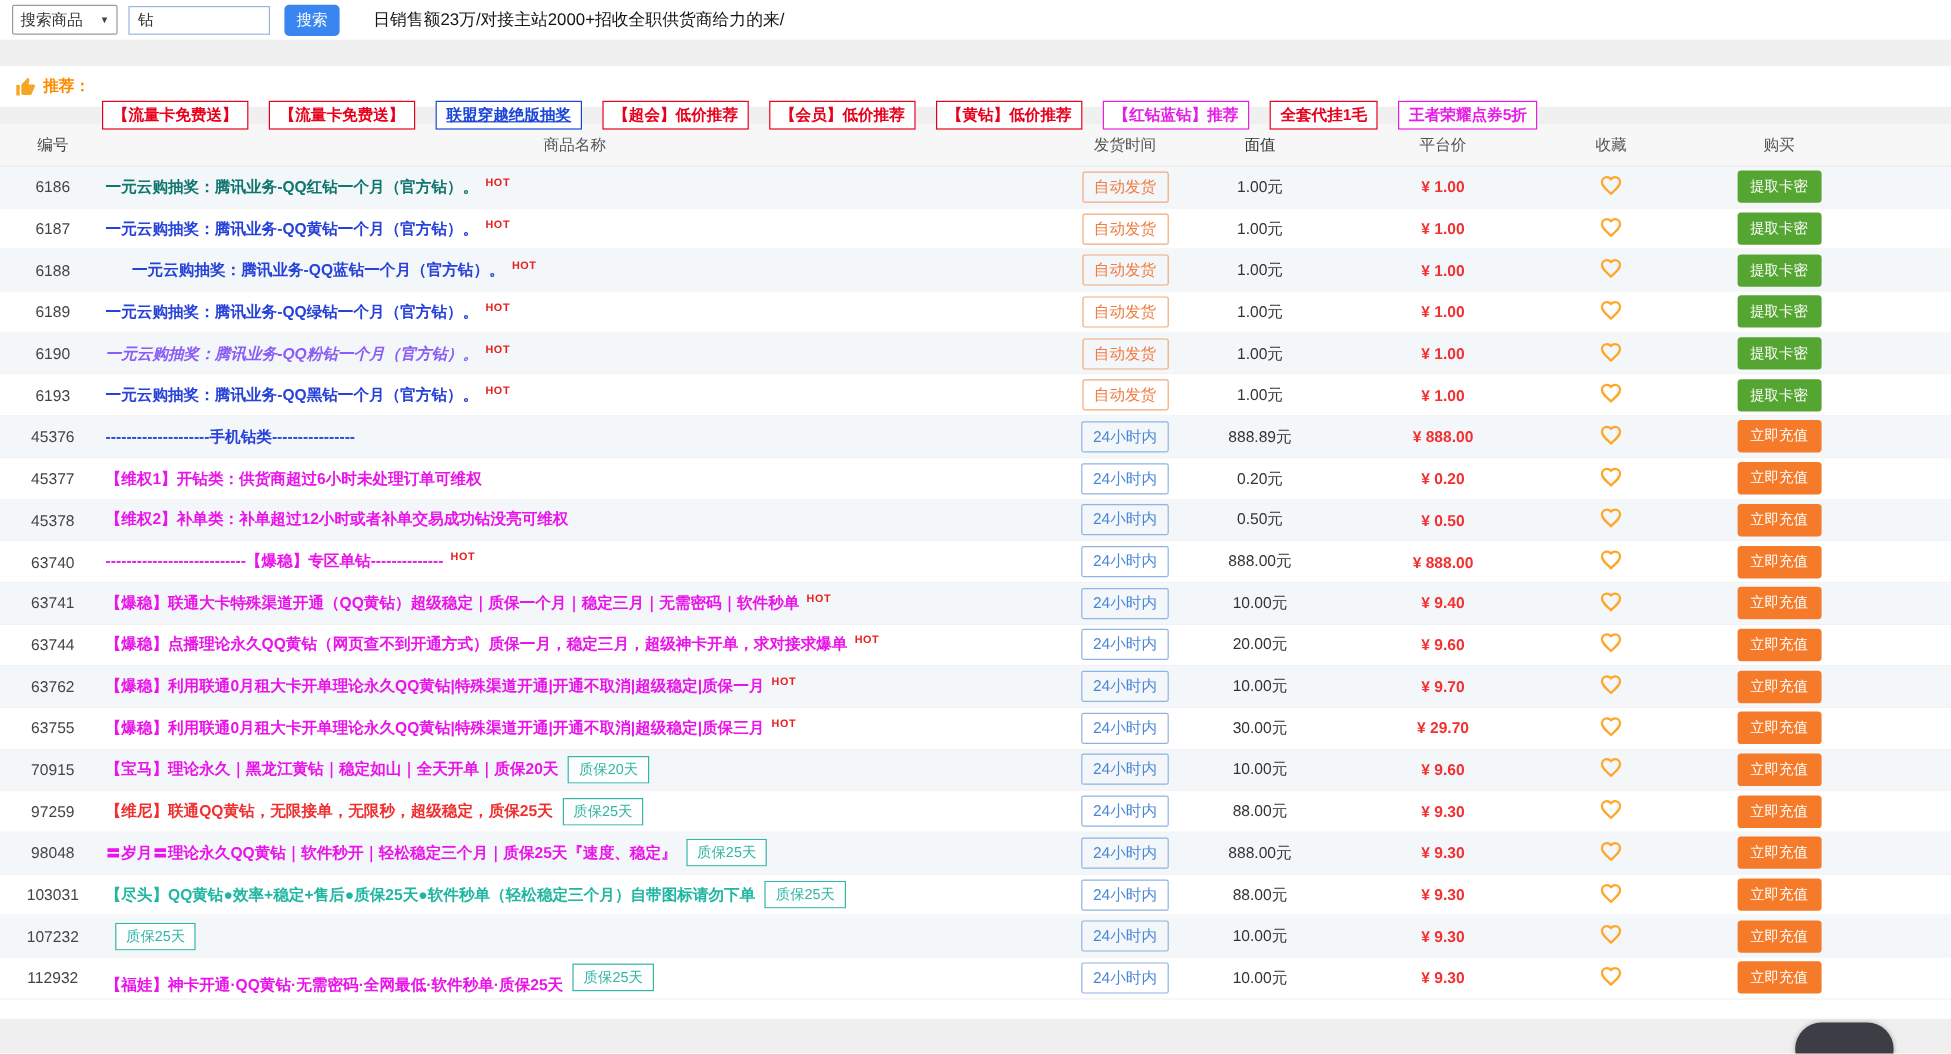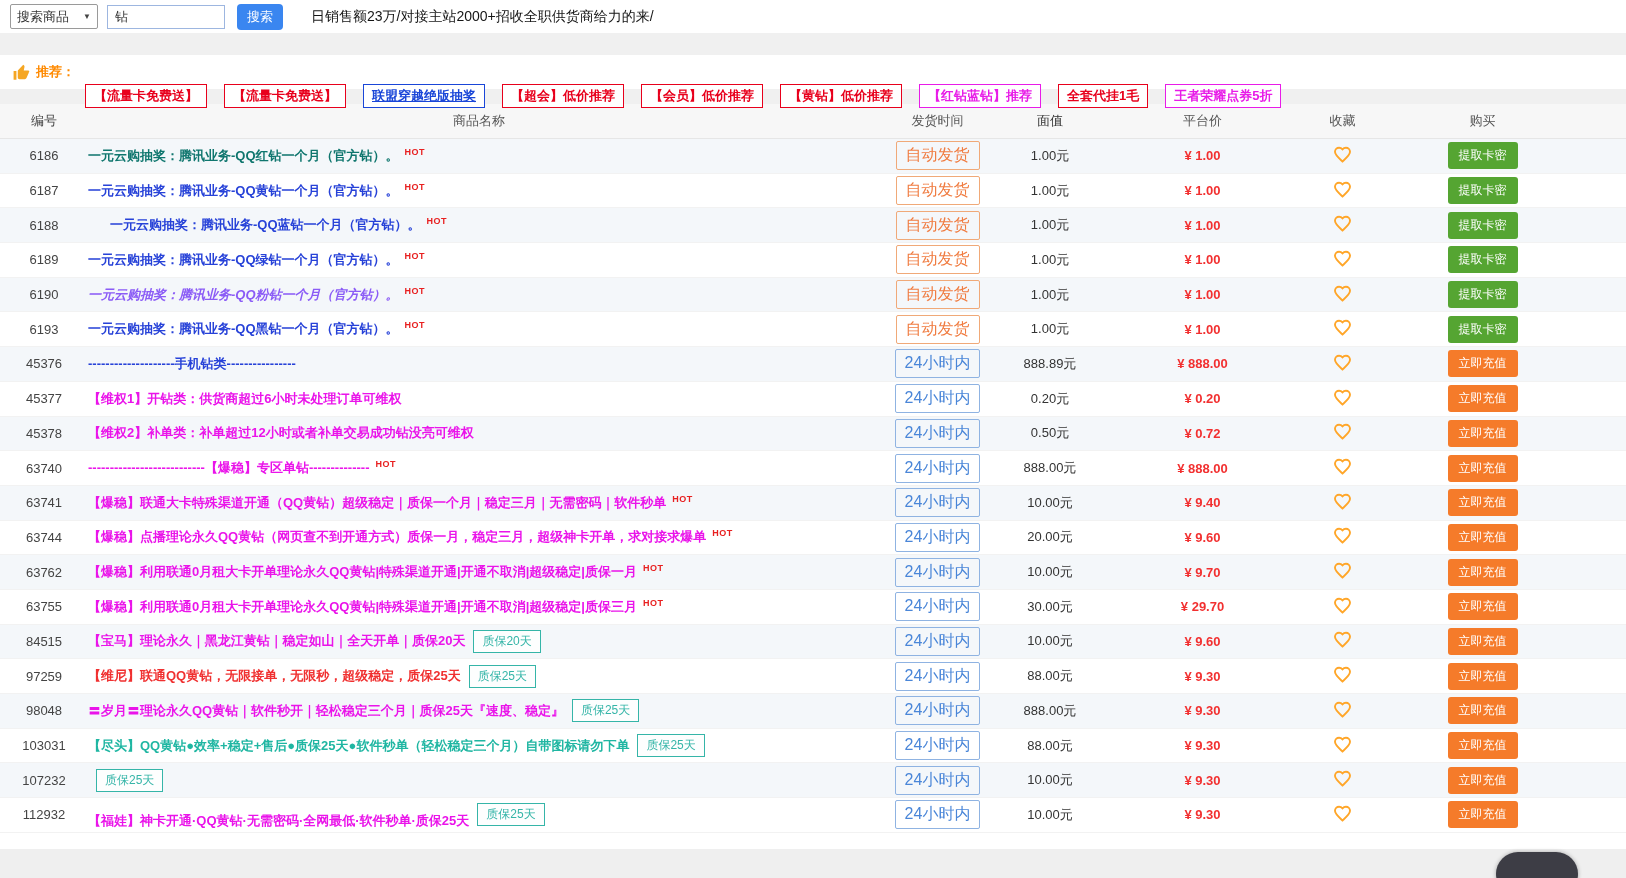--- a/index.html
+++ b/index.html
@@ -53,21 +53,21 @@
     border-bottom: 1px solid #f2f2f2; padding-right: 36px;
   }
   .row.alt { background: #f4f7fa; }
   .col-id { width: 88px; text-align: center; color: #444; }
   .col-title { flex: 1; display: flex; align-items: center; min-width: 0; white-space: nowrap; overflow: hidden; }
   .thead .col-title { justify-content: center; }
   .title-link { font-weight: bold; text-decoration: none; cursor: pointer; }
   .hot { font-size: 9px; font-weight: bold; margin-left: 6px; position: relative; top: -4px; letter-spacing: .5px; }
   .qbadge { font-size: 12px; font-weight: normal; border: 1px solid; padding: 2px 8px; margin-left: 8px; background: #fdfefe; }
   .col-delivery { width: 135px; text-align: center; }
-  .badge-delivery { display: inline-block; font-size: 16px; border: 1px solid; border-radius: 2px; padding: 3px 9px; background: transparent; }
+  .badge-delivery { display: inline-block; font-size: 13px; border: 1px solid; border-radius: 2px; padding: 3px 9px; background: transparent; }
   .col-face { width: 90px; text-align: center; color: #333; }
   .col-price { width: 215px; text-align: center; font-weight: bold; }
   .col-heart { width: 65px; text-align: center; }
   .heart-icon { display: inline-flex; width: 19px; height: 19px; cursor: pointer; }
   .col-action { width: 215px; text-align: center; }
   .btn-action {
     border: none; border-radius: 3px; color: #fff; font-size: 12px;
     padding: 5px 11px; cursor: pointer; font-family: inherit;
   }
   
@@ -241,21 +241,21 @@
         </span></div>
       <div class="col-action"><button class="btn-action" style="background: rgb(245, 123, 42);">立即充值</button></div>
     </div>
     <div class="row alt">
       <div class="col-id">45378</div>
       <div class="col-title">
         <a class="title-link" style="color: rgb(234, 20, 234);">【维权2】补单类：补单超过12小时或者补单交易成功钻没亮可维权</a>
       </div>
       <div class="col-delivery"><span class="badge-delivery" style="color: rgb(74, 134, 216); border-color: rgb(143, 179, 226);">24小时内</span></div>
       <div class="col-face">0.50元</div>
-      <div class="col-price" style="color: rgb(242, 48, 48);">¥ 0.72</div>
+      <div class="col-price" style="color: rgb(242, 48, 48);">¥ 0.50</div>
       <div class="col-heart"><span class="heart-icon">
           <svg width="19" height="19" viewBox="0 0 24 24">
             <path d="M12 20.8l-1.4-1.27C5.7 15.1 2.5 12.2 2.5 8.6 2.5 5.7 4.8 3.4 7.7 3.4c1.64 0 3.22.77 4.3 2 1.08-1.23 2.66-2 4.3-2 2.9 0 5.2 2.3 5.2 5.2 0 3.6-3.2 6.5-8.1 10.93L12 20.8z" fill="none" stroke="#ffa629" stroke-width="2.4"></path>
           </svg>
         </span></div>
       <div class="col-action"><button class="btn-action" style="background: rgb(245, 123, 42);">立即充值</button></div>
     </div>
     <div class="row">
       <div class="col-id">63740</div>
       <div class="col-title">
@@ -330,21 +330,21 @@
       <div class="col-face">30.00元</div>
       <div class="col-price" style="color: rgb(242, 48, 48);">¥ 29.70</div>
       <div class="col-heart"><span class="heart-icon">
           <svg width="19" height="19" viewBox="0 0 24 24">
             <path d="M12 20.8l-1.4-1.27C5.7 15.1 2.5 12.2 2.5 8.6 2.5 5.7 4.8 3.4 7.7 3.4c1.64 0 3.22.77 4.3 2 1.08-1.23 2.66-2 4.3-2 2.9 0 5.2 2.3 5.2 5.2 0 3.6-3.2 6.5-8.1 10.93L12 20.8z" fill="none" stroke="#ffa629" stroke-width="2.4"></path>
           </svg>
         </span></div>
       <div class="col-action"><button class="btn-action" style="background: rgb(245, 123, 42);">立即充值</button></div>
     </div>
     <div class="row alt">
-      <div class="col-id">84515</div>
+      <div class="col-id">70915</div>
       <div class="col-title">
         <a class="title-link" style="color: rgb(234, 20, 234);">【宝马】理论永久｜黑龙江黄钻｜稳定如山｜全天开单｜质保20天</a>
         <span class="qbadge" style="color: rgb(53, 181, 168); border-color: rgb(53, 181, 168);">质保20天</span>
       </div>
       <div class="col-delivery"><span class="badge-delivery" style="color: rgb(74, 134, 216); border-color: rgb(143, 179, 226);">24小时内</span></div>
       <div class="col-face">10.00元</div>
       <div class="col-price" style="color: rgb(242, 48, 48);">¥ 9.60</div>
       <div class="col-heart"><span class="heart-icon">
           <svg width="19" height="19" viewBox="0 0 24 24">
             <path d="M12 20.8l-1.4-1.27C5.7 15.1 2.5 12.2 2.5 8.6 2.5 5.7 4.8 3.4 7.7 3.4c1.64 0 3.22.77 4.3 2 1.08-1.23 2.66-2 4.3-2 2.9 0 5.2 2.3 5.2 5.2 0 3.6-3.2 6.5-8.1 10.93L12 20.8z" fill="none" stroke="#ffa629" stroke-width="2.4"></path>

